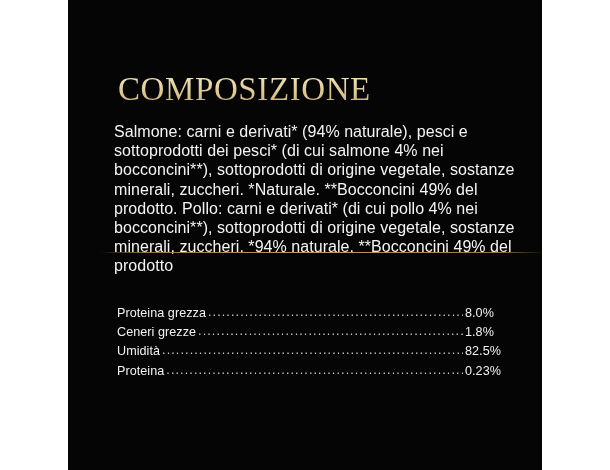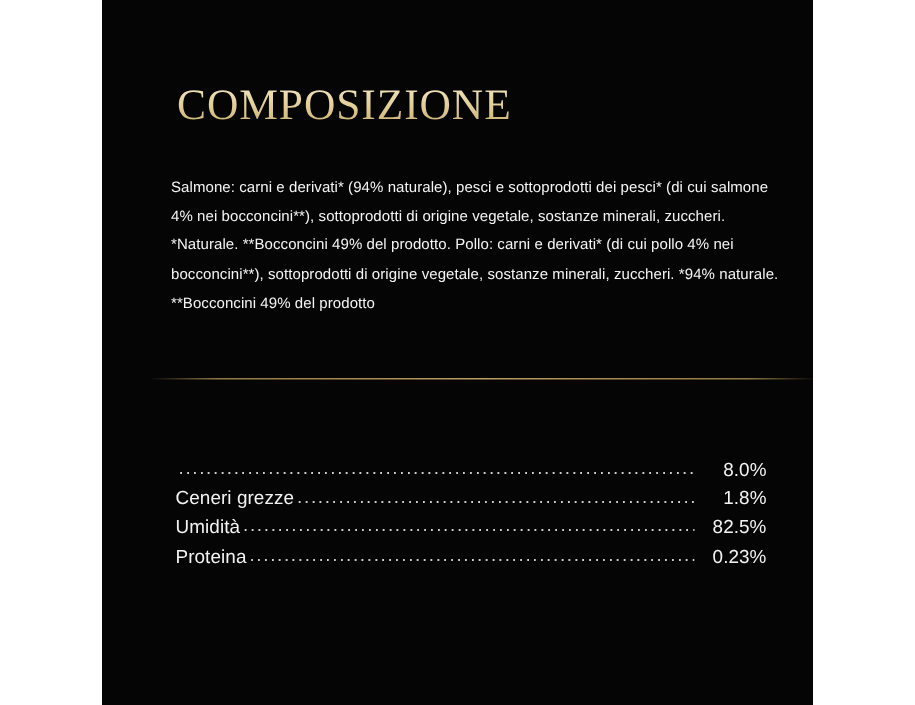--- a/index.html
+++ b/index.html
@@ -42,40 +42,40 @@
     background: linear-gradient(180deg, #f3e7c2 0%, #e3d09b 45%, #c9ae6c 100%);
     -webkit-background-clip: text;
     background-clip: text;
     -webkit-text-fill-color: transparent;
     white-space: nowrap;
     line-height: 1;
   }
 
   #heading-composizione {
     left: 50px;
-    top: 37px;
-    font-size: 29px;
+    top: 51px;
+    font-size: 33px;
     letter-spacing: 0.6px;
   }
 
   #heading-componenti {
     left: 50px;
     top: 261px;
     font-size: 29px;
     letter-spacing: 0.4px;
   }
 
   
   #composition-text {
     position: absolute;
     left: 46px;
     top: 106px;
     width: 412px;
     color: #f4f4f4;
-    font-size: 10px;
+    font-size: 16px;
     line-height: 19.2px;
     letter-spacing: 0.05px;
     white-space: pre-line;
   }
 
   
   #divider {
     position: absolute;
     left: 33px;
     top: 252px;
@@ -122,39 +122,40 @@
     letter-spacing: 1.1px;
     line-height: 1;
   }
   .analytic-leader::before {
     content: "........................................................................"
              "........................................................................";
   }
 
   .analytic-value {
     flex: 0 0 auto;
-    text-align: right;
+    text-align: left;
     min-width: 46px;
   }
 </style>
 </head>
 <body>
 
 <div id="page">
   <div id="panel">
 
     <h1 id="heading-composizione" class="gold-heading">COMPOSIZIONE</h1>
 
     <p id="composition-text">Salmone: carni e derivati* (94% naturale), pesci e sottoprodotti dei pesci* (di cui salmone 4% nei bocconcini**), sottoprodotti di origine vegetale, sostanze minerali, zuccheri. *Naturale. **Bocconcini 49% del prodotto. Pollo: carni e derivati* (di cui pollo 4% nei bocconcini**), sottoprodotti di origine vegetale, sostanze minerali, zuccheri. *94% naturale. **Bocconcini 49% del prodotto</p>
 
     <div id="divider"></div>
 
 
     <div id="analytics-list">
         <div class="analytic-row">
+          <span class="analytic-label">Proteina grezza</span>
           <span class="analytic-leader"></span>
           <span class="analytic-value">8.0%</span>
         </div>
         <div class="analytic-row">
           <span class="analytic-label">Ceneri grezze</span>
           <span class="analytic-leader"></span>
           <span class="analytic-value">1.8%</span>
         </div>
         <div class="analytic-row">
           <span class="analytic-label">Umidità</span>

